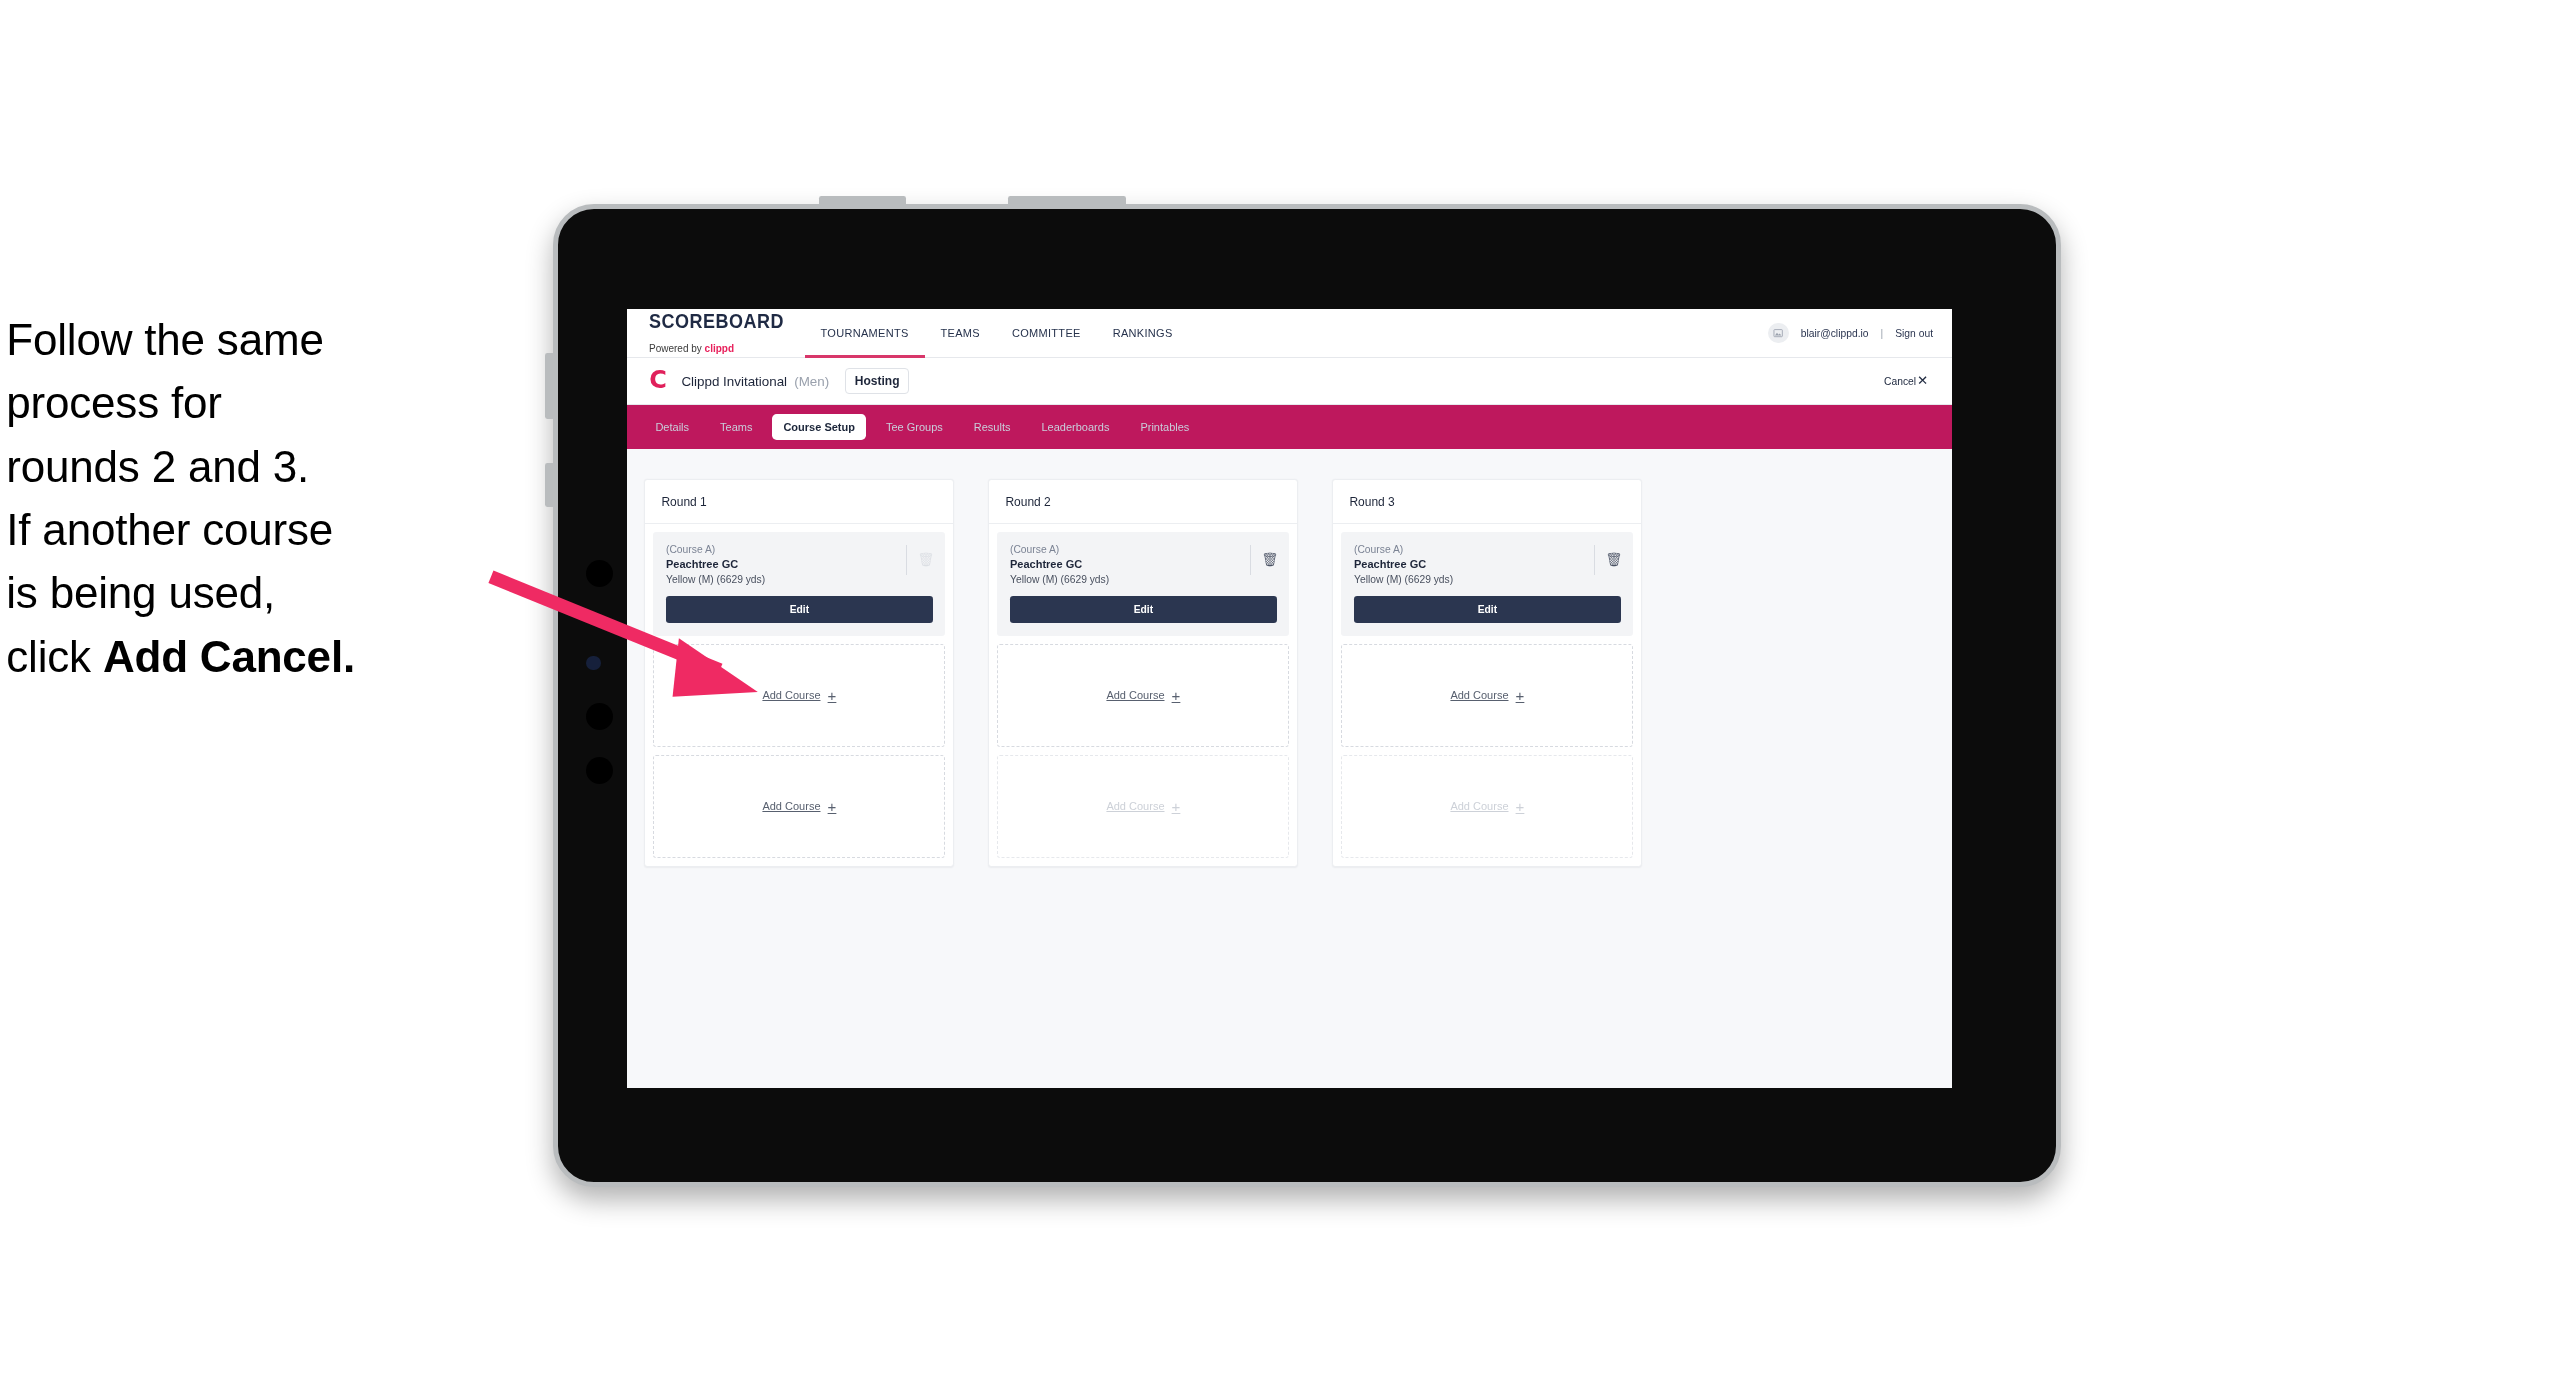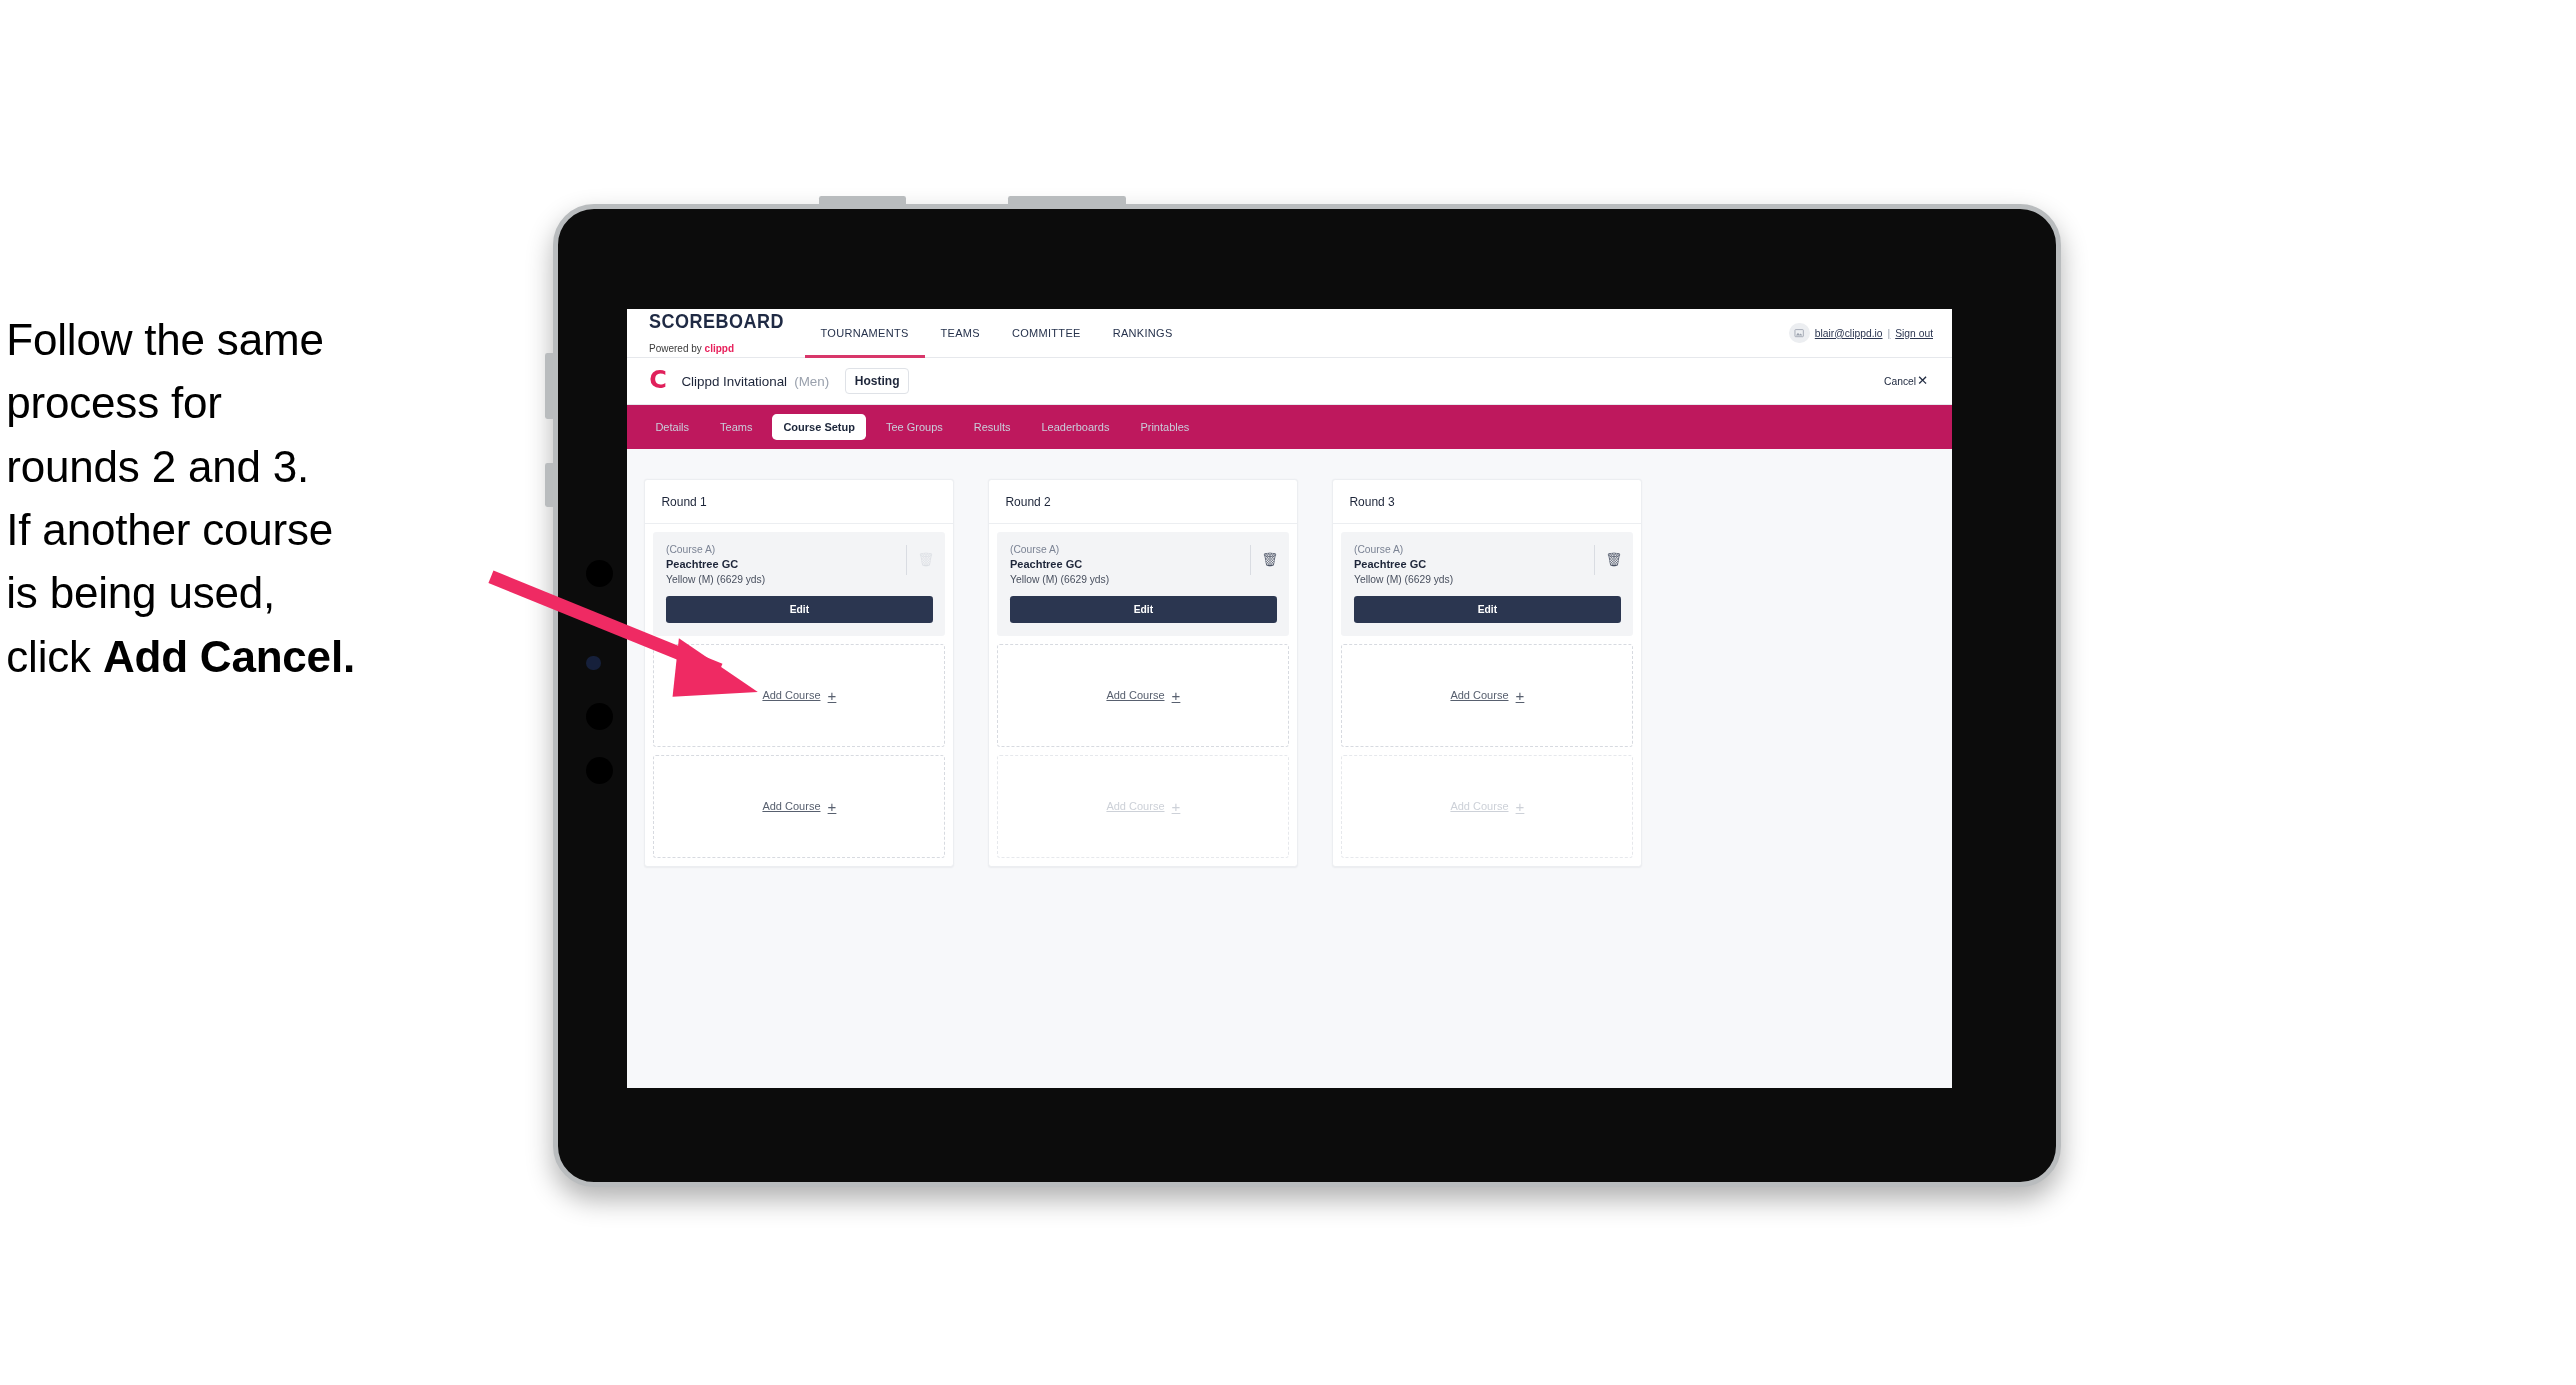--- a/index.html
+++ b/index.html
@@ -79,21 +79,21 @@
     display: flex; align-items: center; padding: 0 16px;
     font-size: 11px; color: #26324c; letter-spacing: 0.3px;
     cursor: pointer; position: relative; white-space: nowrap;
   }
   .navitem.active::after {
     content: ""; position: absolute; left: 0; right: 0; bottom: -0.8px;
     height: 2.4px; background: #d8376a;
   }
   .nav-right {
     margin-left: auto; display: flex; align-items: center;
-    padding-right: 19px; gap: 5px; font-size: 10.3px; color: #2b3550; text-decoration: underline;
+    padding-right: 19px; gap: 12px; font-size: 10.3px; color: #2b3550;
   }
   .avatar {
     width: 20.5px; height: 20.5px; border-radius: 50%;
     background: #eceef1; display:flex; align-items:center; justify-content:center;
     color:#9aa1ad; font-size: 9.5px;
   }
   .nav-right .sep { color: #9aa1ad; }
   .nav-right .link { cursor: pointer; }
 
   

